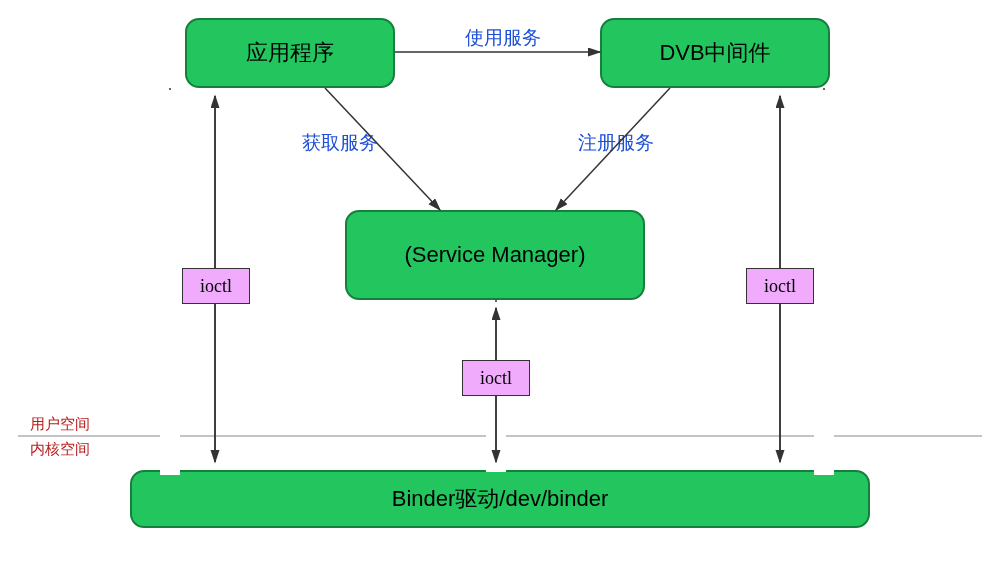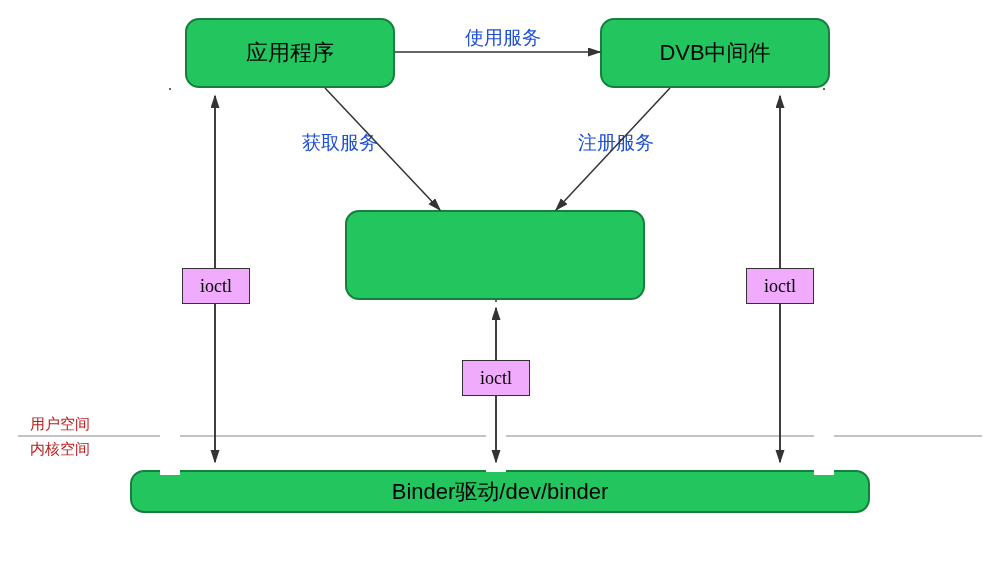--- a/index.html
+++ b/index.html
@@ -58,23 +58,24 @@
 
 <div class="box" style="left:185px; top:18px; width:210px; height:70px;">
   <span>应用程序</span>
 </div>
 
 <div class="box" style="left:600px; top:18px; width:230px; height:70px;">
   <span>DVB中间件</span>
 </div>
 
 <div class="box" style="left:345px; top:210px; width:300px; height:90px;">
+  <span>(Service Manager)</span>
 </div>
 
-<div class="box" style="left:130px; top:470px; width:740px; height:43px;">
+<div class="box" style="left:130px; top:470px; width:740px; height:58px;">
   <span>Binder驱动/dev/binder</span>
 </div>
 
 <div class="label" style="left:465px; top:25px;">使用服务</div>
 <div class="label" style="left:302px; top:130px;text-align:center;">获取服务</div>
 <div class="label" style="left:578px; top:130px;">注册服务</div>
 
 <div class="zone-label" style="left:30px; top:415px;">用户空间</div>
 <div class="zone-label" style="left:30px; top:440px;">内核空间</div>
 

